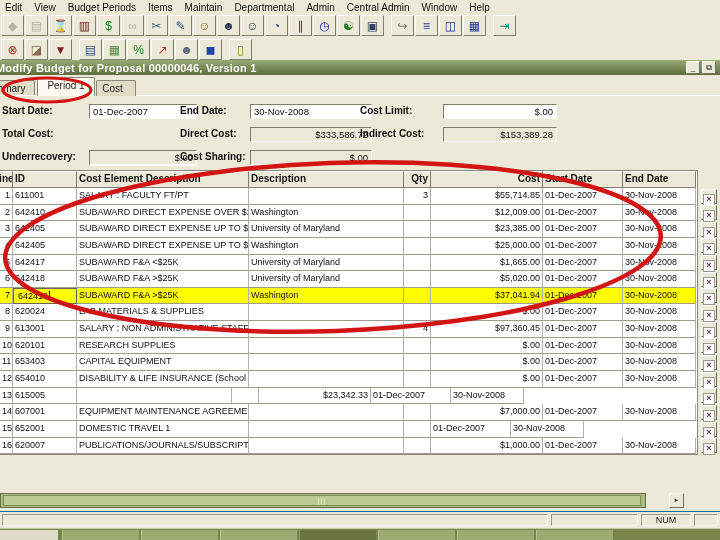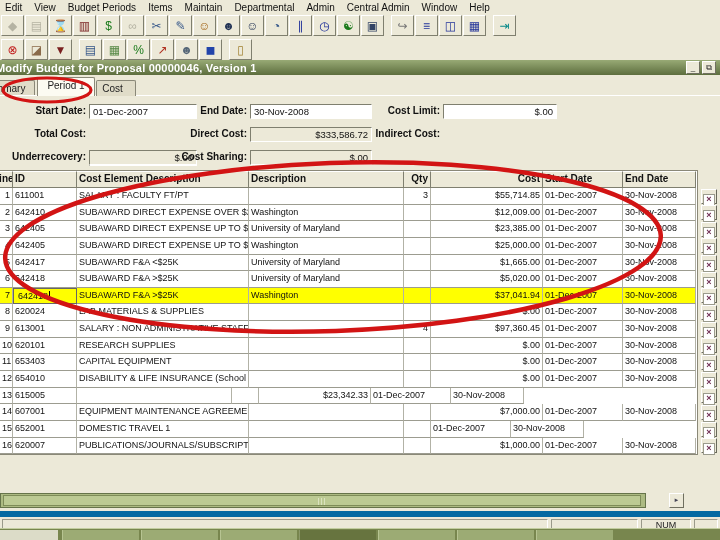--- a/index.html
+++ b/index.html
@@ -25,21 +25,21 @@
 
   
   #tabstrip{position:absolute;left:0;top:75px;width:720px;height:21px;overflow:hidden;}
   .tab{position:absolute;bottom:0;height:16px;background:#e0dcc8;border:1px solid #8a8878;border-bottom:none;border-radius:2px 2px 0 0;font-size:10px;text-align:center;padding-top:2px;box-sizing:border-box;color:#222;overflow:hidden;white-space:nowrap;}
   #tab-summary{left:-27px;width:62px;}
   #tab-period1{left:37px;width:58px;height:19px;background:#fcfbf2;z-index:2;font-weight:normal;}
   #tab-total{left:96px;width:40px;text-indent:-7px;z-index:1;}
   #tabstrip-base{position:absolute;left:0;top:95px;width:720px;height:1px;background:#fff;}
 
   
-  .lbl{position:absolute;font-size:10px;font-weight:bold;color:#111;text-align:right;line-height:14px;white-space:nowrap;}
+  .lbl{position:absolute;font-size:10px;font-weight:bold;color:#111;text-align:left;line-height:14px;white-space:nowrap;}
   .fld{position:absolute;height:15px;box-sizing:border-box;border:1px solid;border-color:#7f7f6f #fff #fff #7f7f6f;background:#fff;font-family:"Liberation Sans",sans-serif;font-size:9.5px;padding:0 3px;color:#111;}
   .fld.ro{background:#ece9d8;text-align:right;}
   .fld.money{text-align:right;}
 
   
   #grid{position:absolute;left:0;top:170px;width:698px;height:285px;background:#fff;border:1px solid #8a8878;border-left:none;box-sizing:border-box;overflow:hidden;}
   #grid-header{display:flex;height:17px;}
   .hcell{box-sizing:border-box;background:#ece9d8;border-right:1px solid #7f7f6f;border-bottom:1px solid #7f7f6f;border-top:1px solid #fff;font-size:10px;font-weight:bold;color:#111;padding:1px 2px 0 2px;overflow:hidden;white-space:nowrap;flex:none;}
   .hcell.c0{text-indent:-9px;text-align:left;}
   .grow{display:flex;height:16.65px;}
@@ -54,21 +54,21 @@
   .del{position:absolute;left:701px;width:16px;height:15px;background:#ece9d8;border:1px solid;border-color:#fff #6a6a5c #6a6a5c #fff;padding:0;text-align:center;}
   .del-x{display:inline-block;width:10px;height:10px;background:#fff;border:1px solid #9a9a8c;color:#6d2a50;font-size:9px;font-weight:bold;line-height:9px;}
 
   
   #hscroll-track{position:absolute;left:0;top:493px;width:646px;height:15px;background:#acba82;border:1px solid #66744a;box-sizing:border-box;}
   #hscroll-thumb{position:absolute;left:2px;top:1px;width:638px;height:11px;background:#bcca93;border:1px solid #7e8c58;box-sizing:border-box;text-align:center;color:#e8eed2;font-size:8px;line-height:9px;letter-spacing:1px;}
   #hscroll-count{position:absolute;left:650px;top:519px;width:16px;font-size:10px;color:#111;text-align:right;}
   #hscroll-arrow{position:absolute;left:669px;top:493px;width:15px;height:15px;background:#ece9d8;border:1px solid;border-color:#fff #6f6f5f #6f6f5f #fff;padding:0;font-size:6px;color:#445;line-height:11px;text-align:center;}
 
   
-  #statusbar{position:absolute;left:0;top:511px;width:720px;height:17px;background:#ece9d8;border-top:6px solid #0369a1;}
+  #statusbar{position:absolute;left:0;top:511px;width:720px;height:17px;background:#ece9d8;border-top:1px solid #0369a1;}
   .sb-panel{position:absolute;top:2px;height:12px;border:1px solid;border-color:#9a9a8a #fff #fff #9a9a8a;box-sizing:border-box;font-size:9px;text-align:center;line-height:10px;color:#222;}
 
   
   #taskbar{position:absolute;left:0;top:528px;width:720px;height:12px;background:#78864e;border-top:1px solid #c2cd9f;overflow:hidden;}
   .tk{position:absolute;top:1px;height:11px;}
 
   
   #annotations{position:absolute;left:0;top:0;width:720px;height:540px;pointer-events:none;z-index:99;}
 </style>
 </head>
@@ -144,20 +144,21 @@
   <div class="lbl" style="left:180px;top:104px;width:67px;">End Date:</div>
   <input class="fld" style="left: 250px; top: 104px; width: 122px;" value="30-Nov-2008">
   <div class="lbl" style="left:360px;top:104px;width:80px;">Cost Limit:</div>
   <input class="fld money" style="left: 443px; top: 104px; width: 114px;" value="$.00">
 
   <div class="lbl" style="left:2px;top:127px;width:84px;">Total Cost:</div>
   <input class="fld ro" readonly="" style="left: 89px; top: 127px; width: 108px; margin-top: 24px;" value="$486,976.00">
   <div class="lbl" style="left:180px;top:127px;width:67px;">Direct Cost:</div>
   <input class="fld ro" readonly="" style="left: 250px; top: 127px; width: 122px;" value="$333,586.72">
   <div class="lbl" style="left:360px;top:127px;width:80px;">Indirect Cost:</div>
+  <input class="fld ro" readonly="" style="left: 443px; top: 127px; width: 114px;" value="$153,389.28">
 
   <div class="lbl" style="left:2px;top:150px;width:84px;">Underrecovery:</div>
   <input class="fld ro" readonly="" style="left: 89px; top: 150px; width: 108px;" value="$.00">
   <div class="lbl" style="left:180px;top:150px;width:67px;">Cost Sharing:</div>
   <input class="fld ro" readonly="" style="left: 250px; top: 150px; width: 122px;" value="$.00">
 
   <div id="grid">
     <div id="grid-header">
         <div class="hcell c0 a-r">Line</div>
         <div class="hcell c1 a-l">ID</div>

